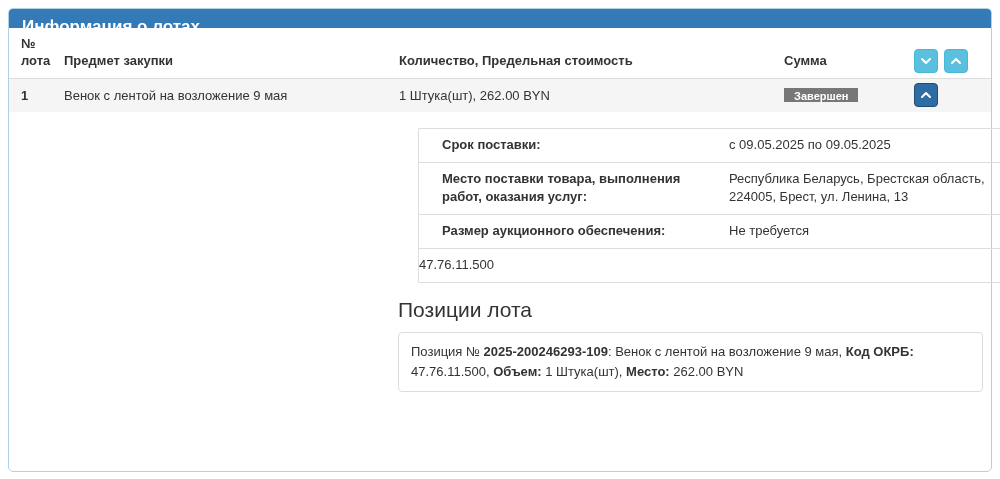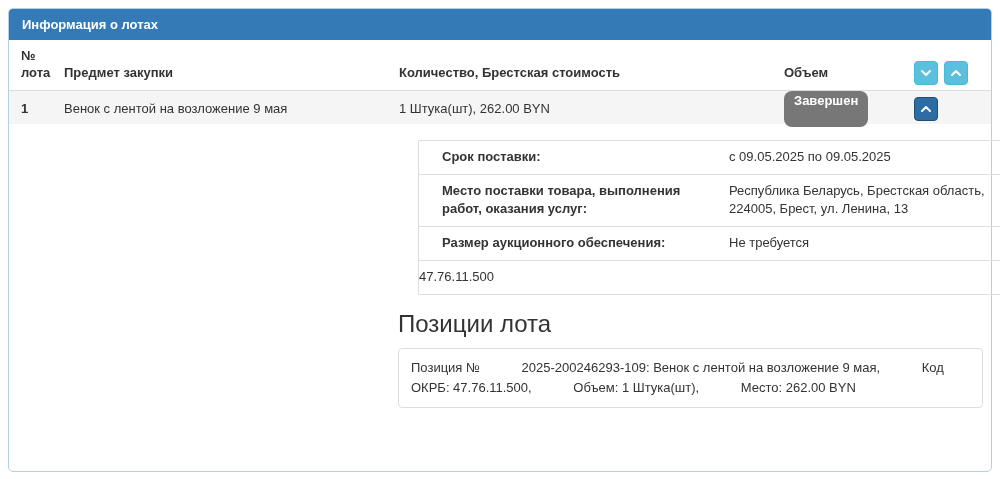--- a/index.html
+++ b/index.html
@@ -14,40 +14,40 @@
     width:1000px;height:479px;overflow:hidden;
     font-family:"Liberation Sans", sans-serif;
     font-size:13px;color:var(--text);
   }
   .panel{
     margin:8px;border:1px solid var(--panel-border);border-radius:5px;
     background:#fff;height:464px;
   }
   .panel-heading{
     background:var(--header-bg);color:var(--header-text);
-    font-weight:bold;font-size:13px;
-    padding:8px 13px;border-radius:4px 4px 0 0;height:31px;
+    font-weight:bold;font-size:17px;
+    padding:8px 13px;border-radius:4px 4px 0 0;height:19px;
   }
   
   .lots-table{width:100%;}
   .trow, .thead{
     display:grid;
     grid-template-columns:43px 335px 385px 130px 1fr;
   }
   .thead{align-items:end;border-bottom:1px solid var(--border);}
   .thead .th{
     font-weight:bold;padding:8px 8px 8px 12px;line-height:1.3;
   }
   .col-num-h{white-space:pre-line;}
   .trow{align-items:center;background:var(--row-stripe-bg);height:33px;}
   .trow .td{padding:0 8px 0 12px;}
   .cell-num{font-weight:bold;}
   .badge{
     display:inline-block;background:var(--badge-bg);color:#fff;
-    font-size:13px;font-weight:bold;padding:3px 10px 20px;border-radius:8px;
+    font-size:11px;font-weight:bold;padding:3px 10px 0;border-radius:0;
     line-height:1;
   }
   .actions{display:flex;gap:6px;padding-left:16px;}
   .thead .actions{padding-bottom:5px;}
   .icon-btn{
     width:24px;height:24px;border-radius:4px;display:inline-flex;
     align-items:center;justify-content:center;cursor:pointer;padding:0;
   }
   .btn-info{background:var(--info-button-bg);border:1px solid var(--info-button-border);}
   .btn-primary{background:var(--primary-button-bg);border:1px solid var(--primary-button-border);}
@@ -57,44 +57,44 @@
     border:1px solid var(--border);border-radius:1px;width:100%;margin-left:20px;
   }
   .drow{
     display:grid;grid-template-columns:310px 1fr;
     border-bottom:1px solid var(--border);
   }
   .drow:last-child{border-bottom:none;}
   .dlabel{font-weight:bold;padding:7px 10px 7px 23px;line-height:1.45;}
   .dvalue{padding:7px 12px 7px 0;line-height:1.45;}
   .positions-heading{
-    font-size:24px;font-weight:400;color:var(--text);
+    font-size:21px;font-weight:400;color:var(--text);
     margin:15px 0 10px 0;
   }
   .position-box{
     border:1px solid var(--border);border-radius:4px;background:#fff;
     padding:9px 12px;line-height:1.55;
   }
-  .position-box b{font-weight:normal;margin-left:38px;}
+  .position-box b{font-weight:bold;}
   svg{display:block;}
 </style>
 </head>
 <body>
 
 <div class="panel">
 
   <div class="panel-heading">Информация о лотах</div>
 
   <div class="lots-table">
     <div class="thead">
       <div class="th col-num-h">№
 лота</div>
       <div class="th">Предмет закупки</div>
-      <div class="th">Количество, Брестская стоимость</div>
-      <div class="th">Объем</div>
+      <div class="th">Количество, Предельная стоимость</div>
+      <div class="th">Сумма</div>
       <div class="th actions">
         <button class="icon-btn btn-info">
           <span>
             <svg width="12" height="8" viewBox="0 0 12 8">
                 <path d="M2 2 L6 6 L10 2" fill="none" stroke="#ffffff" stroke-width="2" stroke-linecap="round" stroke-linejoin="round"></path>
               </svg>
           </span>
         </button>
         <button class="icon-btn btn-info">
           <span>

